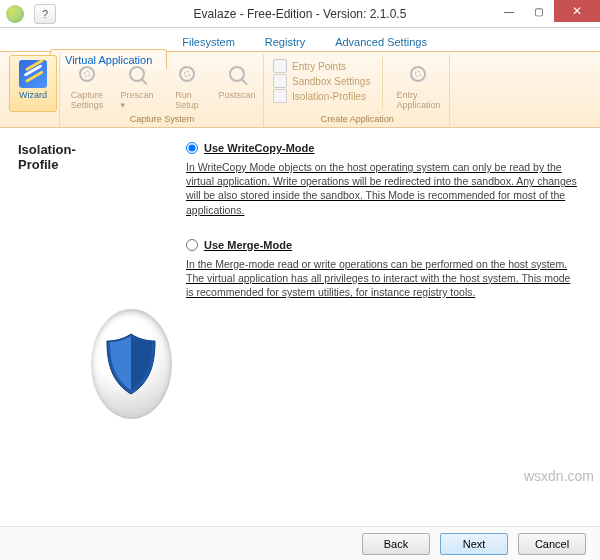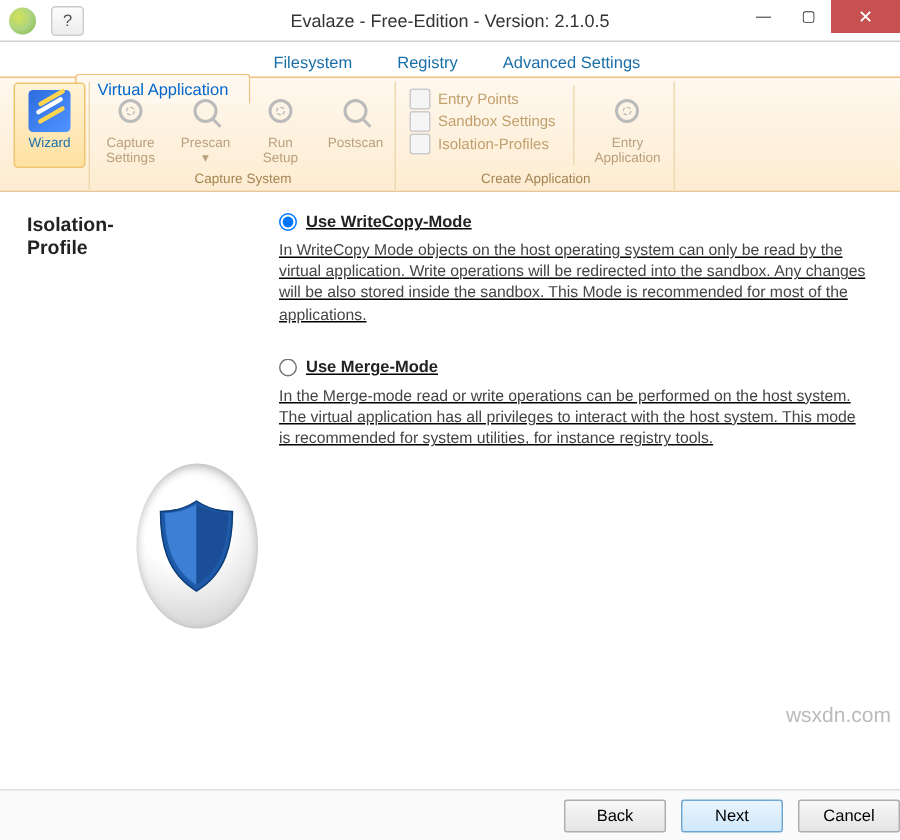--- a/index.html
+++ b/index.html
@@ -19,21 +19,21 @@
 .tab { padding: 4px 14px 3px; font-size: 11px; color: #1b6fa8; cursor: pointer; border: 1px solid transparent; border-bottom: none; }
 .tab.active { background: #fff8ee; border-color: #f0c080; border-top-left-radius: 3px; border-top-right-radius: 3px; position: relative; top: 18px; color: #06c; }
 
 
 .ribbon { height: 76px; background: linear-gradient(#fff8ee, #fdecd1); border-bottom: 1px solid #e8c798; display: flex; padding: 2px 6px 0; }
 .ribbon-group { display: flex; flex-direction: column; align-items: center; border: 1px solid transparent; border-right: 1px solid #eed9b0; padding: 0 2px; position: relative; }
 .ribbon-group-items { display: flex; gap: 2px; height: 58px; }
 .ribbon-item { width: 48px; display: flex; flex-direction: column; align-items: center; justify-content: flex-start; padding-top: 4px; cursor: pointer; border: 1px solid transparent; border-radius: 3px; }
 .ribbon-item.highlighted { background: linear-gradient(#fff3d6,#ffe0a0); border-color: #f0c36d; }
 .ribbon-item .ric { width: 28px; height: 28px; display: flex; align-items: center; justify-content: center; }
-.ribbon-item .rlabel { font-size: 9px; line-height: 10px; text-align: center; color: #6b4e2e; margin-top: 2px; white-space: pre-line; }
+.ribbon-item .rlabel { font-size: 9px; line-height: 10px; color: #6b4e2e; margin-top: 2px; white-space: pre-line; }
 .ribbon-item.dis .rlabel { color: #b9a07d; }
 .ribbon-group-label { font-size: 9px; color: #a58553; height: 14px; line-height: 14px; text-align: center; width: 100%; }
 .wizard-icon { width: 32px; height: 28px; background: linear-gradient(135deg,#2d6cdf,#4f94ff); border-radius: 3px; position: relative; }
 .wizard-icon::after { content:''; position:absolute; width:20px; height:3px; background:#fff; top:9px; left:4px; transform:rotate(-30deg); border-radius:2px; box-shadow: -2px 6px 0 #ffd54f, 4px -4px 0 #ffd54f; }
 .mag-icon { width:16px; height:16px; border:2px solid #bbb; border-radius:50%; position:relative; }
 .mag-icon::after { content:''; position:absolute; width:7px; height:2px; background:#bbb; bottom:-3px; right:-5px; transform:rotate(45deg); }
 .gear-icon { width:16px;height:16px;border:2px solid #bbb;border-radius:50%;position:relative; }
 .gear-icon::before { content:'';position:absolute;inset:3px;border:1px dashed #bbb;border-radius:50%; }
 .sep-v { width:1px; background:#eed9b0; margin:2px 4px; }
 .mini-icon { width:14px;height:14px;border:1px solid #ccc;border-radius:2px;background:#f5f5f5; }
@@ -47,21 +47,21 @@
 .section-title { font-size: 13px; font-weight: bold; color:#222; align-self:flex-start; }
 .shield-wrap { margin-top: 70px; width:110px; height:110px; border-radius:50%; background: radial-gradient(circle at 40% 35%, #ffffff 0%, #ffffff 35%, #e0e0e0 70%, #c8c8c8 100%); box-shadow: 0 2px 6px rgba(0,0,0,.25) inset; display:flex; align-items:center; justify-content:center; }
 .right-col { flex:1; padding: 14px 22px 10px 4px; overflow-y:auto; }
 .opt-block { margin-bottom: 22px; text-decoration: underline; }
 .opt-head { display:flex; align-items:center; gap:6px; margin-bottom:6px; }
 .opt-head label { font-size:11px; font-weight:bold; color:#222; }
 .opt-desc { font-size:10.5px; color:#444; line-height:1.35; }
 input[type=radio] { width:12px; height:12px; }
 
 
-.footer { height:34px; border-top:1px solid #ddd; display:flex; align-items:center; justify-content:flex-end; gap:10px; background:#fafafa; }
+.footer { height:34px; border-top:1px solid #ddd; display:flex; align-items:center; justify-content:flex-end; gap:10px; padding-right:14px; background:#fafafa; }
 .btn { min-width:68px; height:22px; font-size:11px; background:linear-gradient(#f8f8f8,#e4e4e4); border:1px solid #adadad; border-radius:2px; cursor:pointer; }
 .btn.primary { background:linear-gradient(#eaf4fd,#cfe8fb); border-color:#6fa7d2; }
 
 .watermark { position:fixed; right:6px; bottom:76px; font-size:14px; color:#bbb; }
 </style>
 </head>
 <body>
 
 <div class="titlebar">
   <div class="sys-icon"></div>

